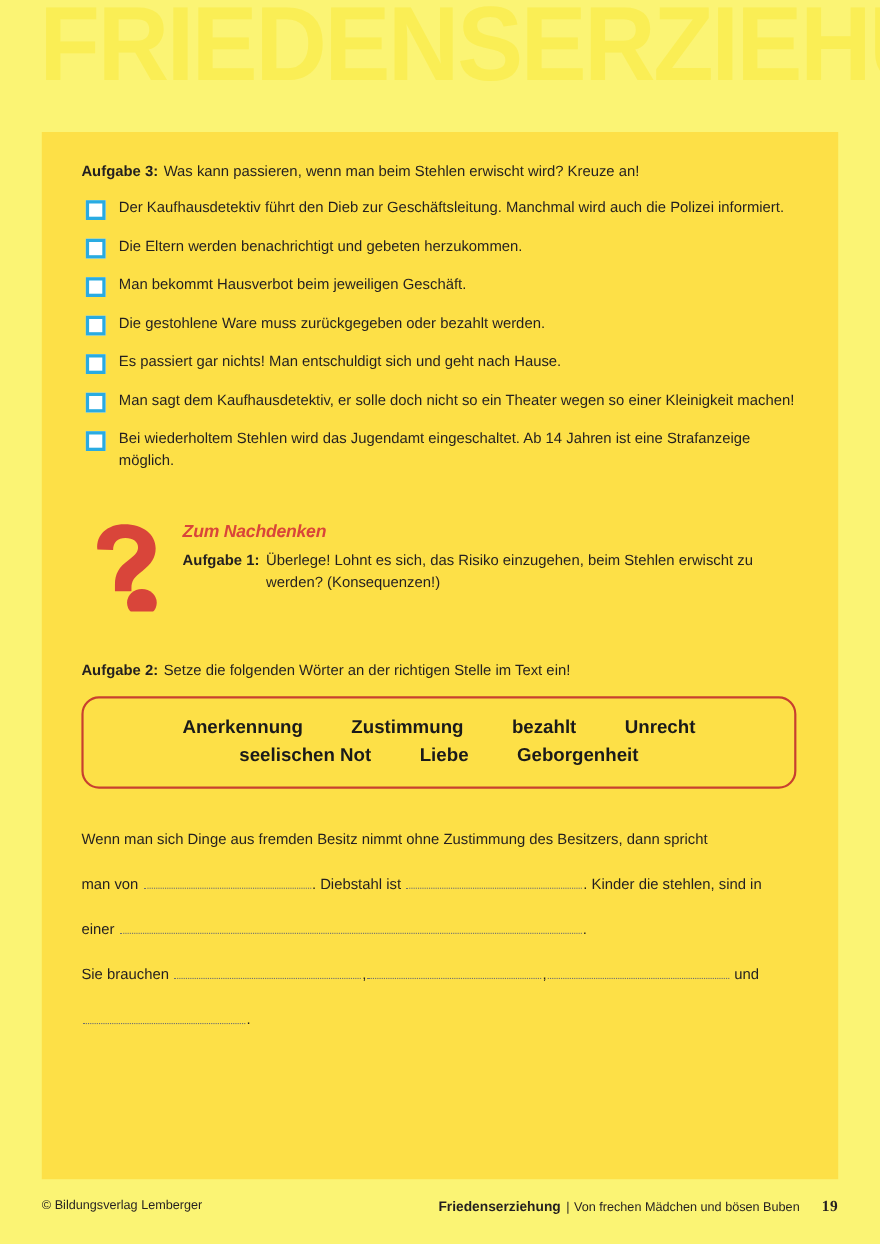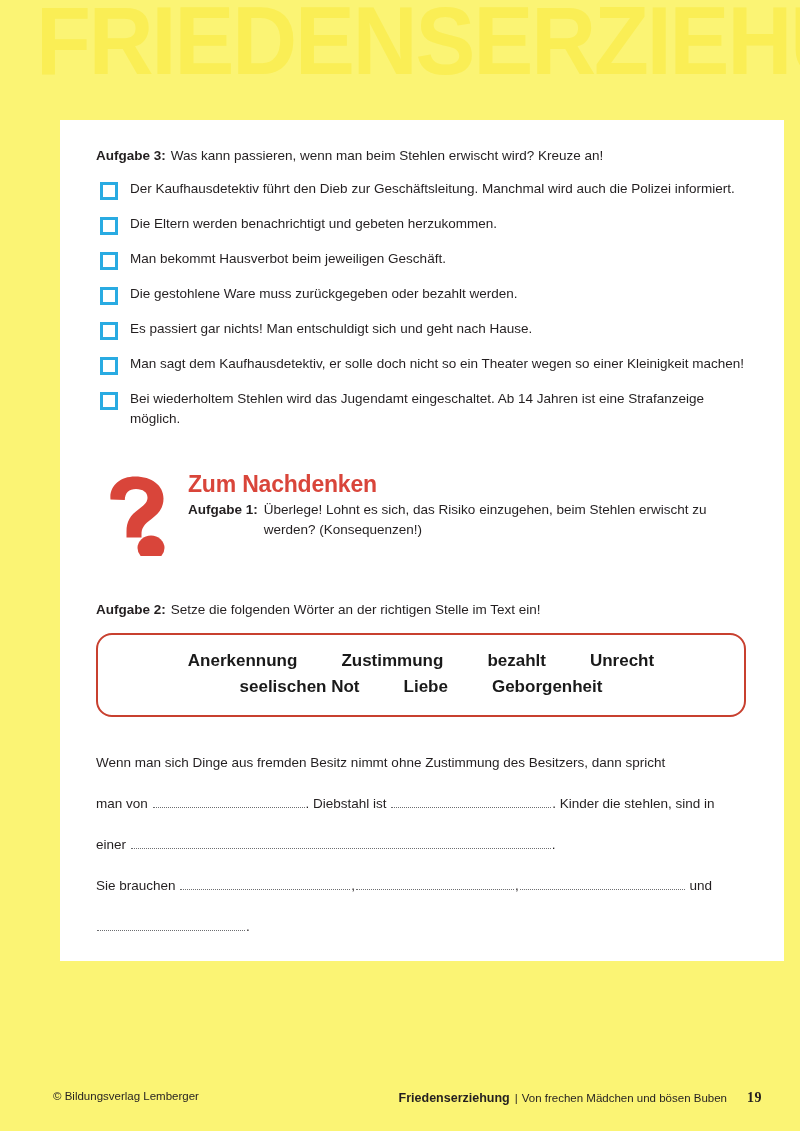--- a/index.html
+++ b/index.html
@@ -41,24 +41,23 @@
     transform-origin: left top;
     user-select: none;
   }
 
   
   .page-card {
     position: absolute;
     left: 38px;
     top: 120px;
     width: 724px;
-    height: 841px;
-    background: #ffffff;
+    height: 952px;
+    background: #fde047;
     z-index: 2;
-    margin-left: 22px;
   }
 
   .card-inner {
     position: absolute;
     left: 36px;
     top: 26px;
     width: 656px;
   }
 
   
@@ -111,26 +110,27 @@
     position: absolute;
     left: 6px;
     top: 2px;
     width: 74px;
     height: 82px;
   }
   .nachdenken-body {
     margin-left: 92px;
   }
   .nachdenken-title {
-    font-size: 23px;
+    font-size: 16px;
     font-weight: 700;
     color: #d9453a;
     letter-spacing: -0.2px;
     margin: 0 0 4px 0;
     line-height: 24px;
+    font-style: italic;
   }
   .nachdenken-task {
     display: flex;
     align-items: flex-start;
     font-size: 13.5px;
     line-height: 19.5px;
     color: #231f20;
   }
   .nachdenken-task .task-label {
     font-weight: 700;
@@ -205,21 +205,21 @@
     left: 0;
     top: 1090px;
     width: 800px;
     height: 22px;
     z-index: 3;
     font-size: 11.5px;
     color: #231f20;
   }
   .footer-left {
     position: absolute;
-    left: 53px;
+    left: 38px;
     top: 0;
     white-space: nowrap;
   }
   .footer-right {
     position: absolute;
     right: 38px;
     top: 0;
     display: flex;
     align-items: baseline;
     white-space: nowrap;

